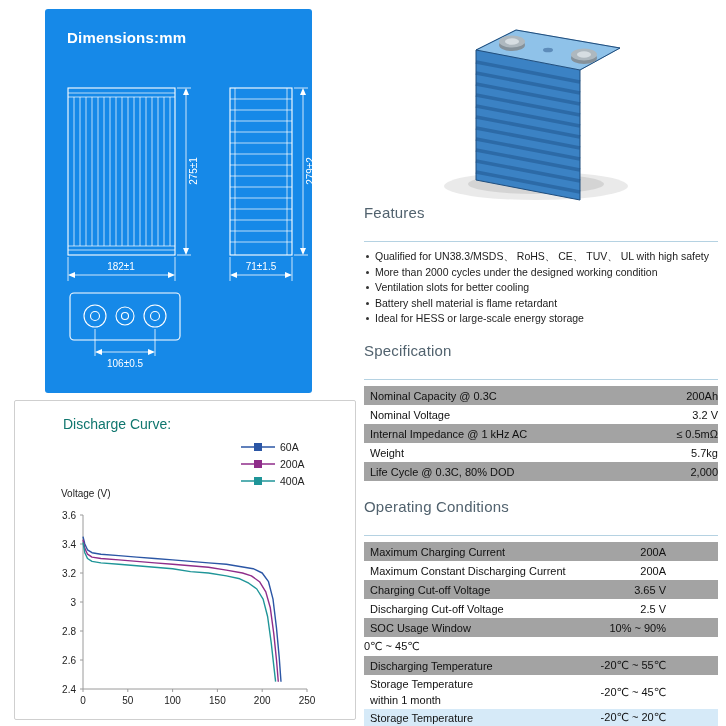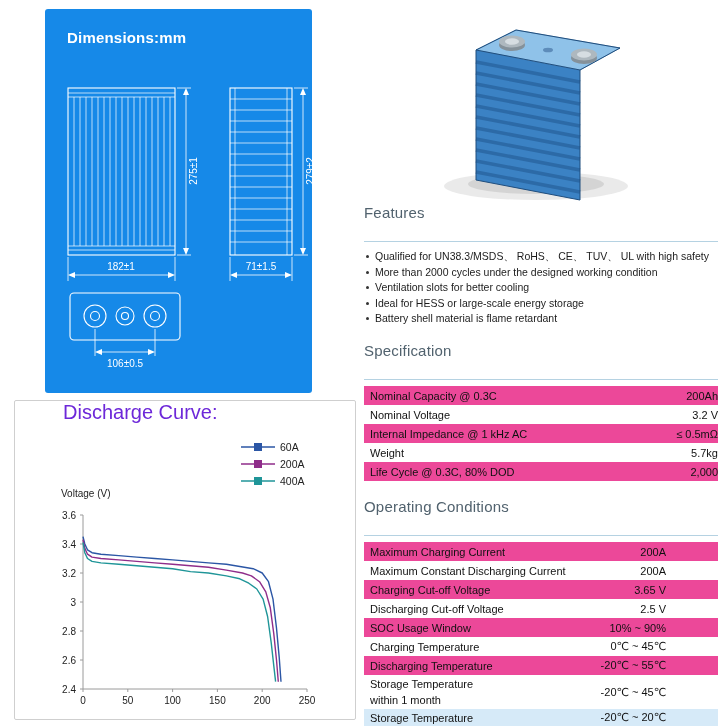--- a/index.html
+++ b/index.html
@@ -7,21 +7,21 @@
         font-family:"Liberation Sans","DejaVu Sans",sans-serif;color:#111;}
   svg text{font-family:"Liberation Sans","DejaVu Sans",sans-serif;}
 
   
   .dim-panel{position:absolute;left:45px;top:9px;width:267px;height:384px;background:#1689e8;border-radius:3px;}
   .dim-title{position:absolute;left:22px;top:20px;font-size:15px;font-weight:bold;color:#fff;letter-spacing:.2px;}
   .dim-svg{position:absolute;left:0;top:48px;}
 
   
   .curve-panel{position:absolute;left:14px;top:400px;width:340px;height:318px;background:#fff;border:1px solid #cfcfcf;border-radius:2px;}
-  .curve-title{position:absolute;left:48px;top:0;font-size:20px;color:#6d28d9;}
+  .curve-title{position:absolute;left:48px;top:15px;font-size:14px;color:#0f766e;}
   #chart{position:absolute;left:2px;top:38px;}
 
   
   .right-col{position:absolute;left:364px;top:0;width:354px;height:726px;}
   .battery-svg{position:absolute;left:60px;top:8px;}
   .section{position:absolute;left:0;width:354px;}
   .sec-head{font-size:15px;color:#51626e;padding-bottom:20px;border-bottom:1px solid #b5d2e2;letter-spacing:.2px;}
   #features-sec{top:204px;}
   ul.features{list-style:none;margin:8px 0 0;padding:0;font-size:10.5px;line-height:13.5px;color:#1c1c1c;}
   ul.features li{position:relative;padding-left:11px;margin-bottom:2px;}
@@ -29,21 +29,21 @@
   #spec-sec{top:342px;}
   #op-sec{top:486px;margin-top:12px;}
   .tbl{margin-top:6px;}
   .trow{display:flex;align-items:center;height:19px;font-size:11px;color:#111;}
   .trow.tall{height:34px;}
   .tlabel{flex:1;padding-left:6px;min-width:0;}
   .tlabel .lline{display:block;line-height:16px;}
   .tvalue{text-align:right;white-space:nowrap;}
   .trow.spec .tvalue{}
   .trow.op .tvalue{padding-right:52px;}
-  .shaded{background:#ec4899;}
+  .shaded{background:#a3a3a3;}
   .half-shaded{background:linear-gradient(to bottom,#d6eaf8 0,#d6eaf8 50%,#fff 50%);}
   .half-shaded .tvalue{align-self:flex-start;line-height:17px;}
 </style>
 </head>
 <body>
 
 <div class="page">
 
   <div class="dim-panel">
     <div class="dim-title">Dimensions:mm</div>
@@ -166,22 +166,22 @@
         <ellipse cx="124" cy="42" rx="5" ry="2.3" fill="#5d8cba"></ellipse>
       </g>
     </svg>
 
     <div class="section" id="features-sec">
       <div class="sec-head">Features</div>
       <ul class="features" id="features-list">
           <li>Qualified for UN38.3/MSDS、 RoHS、 CE、 TUV、 UL with high safety</li>
           <li>More than 2000 cycles under the designed working condition</li>
           <li>Ventilation slots for better cooling</li>
+          <li>Battery shell material is flame retardant</li>
           <li>Ideal for HESS or large-scale energy storage</li>
-          <li>Battery shell material is flame retardant</li>
         </ul>
     </div>
 
     <div class="section" id="spec-sec">
       <div class="sec-head">Specification</div>
       <div class="tbl" id="spec-table">
           <div class="trow spec shaded">
             <span class="tlabel">Nominal Capacity @ 0.3C</span>
             <span class="tvalue">200Ah</span>
           </div>
@@ -221,21 +221,20 @@
           </div>
           <div class="trow op">
             <span class="tlabel">Discharging Cut-off Voltage</span>
             <span class="tvalue">2.5 V</span>
           </div>
           <div class="trow op shaded">
             <span class="tlabel">SOC Usage Window</span>
             <span class="tvalue">10% ~ 90%</span>
           </div>
           <div class="trow op">
-            <span class="tlabel">Charging Temperature</span>
             <span class="tvalue">0℃ ~ 45℃</span>
           </div>
           <div class="trow op shaded">
             <span class="tlabel">Discharging Temperature</span>
             <span class="tvalue">-20℃ ~ 55℃</span>
           </div>
           <div class="trow op tall">
             <span class="tlabel">
               <span class="lline">Storage Temperature</span>
               <span class="lline">within 1 month</span>

